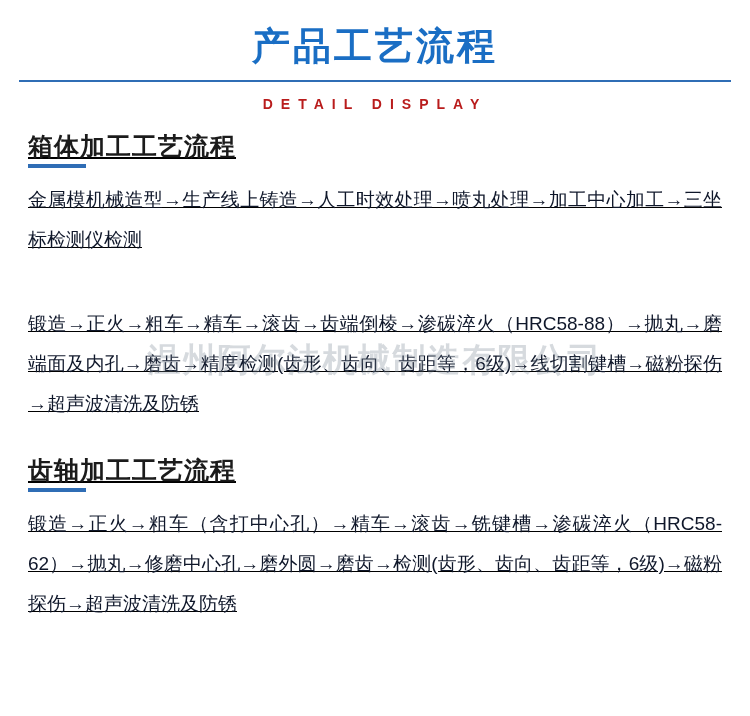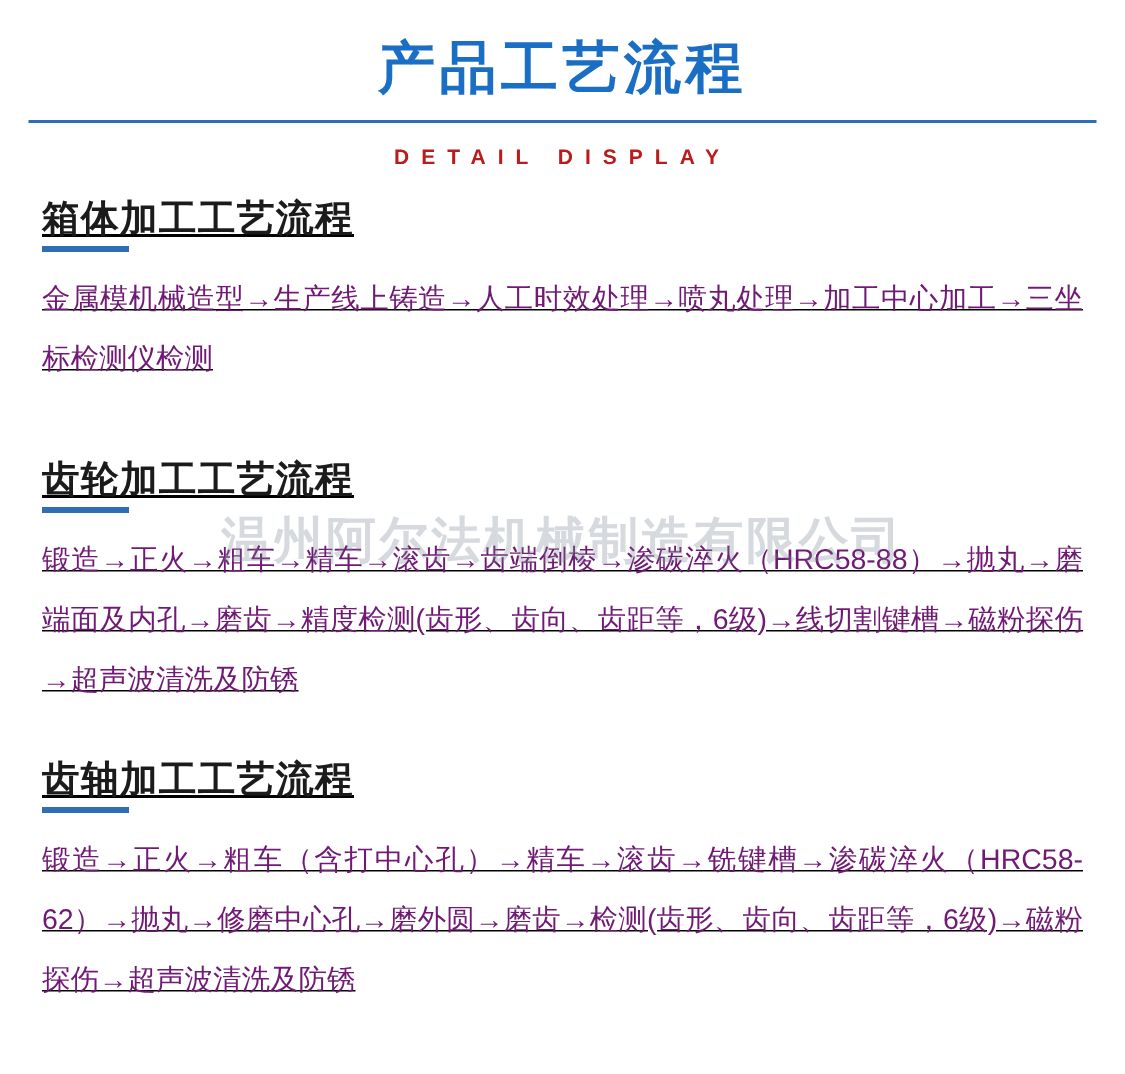--- a/index.html
+++ b/index.html
@@ -71,21 +71,21 @@
   .section-underline {
     position: absolute;
     left: 0;
     bottom: 0;
     width: 58px;
     height: 4px;
     background: #2f6db5;
   }
   .section-body {
     font-size: 19px;
-    color: #701a75;
+    color: #0f172a;
     line-height: 40px;
     letter-spacing: 0px;
     text-align: justify;
   }
 
   .gap-1 { margin-bottom: 44px; }
   .gap-2 { margin-bottom: 30px; }
 
   
   .watermark {
@@ -119,24 +119,20 @@
 
     <div class="section gap-1">
       <div class="section-head">
         <div class="section-title">箱体加工工艺流程</div>
         <div class="section-underline"></div>
       </div>
       <div class="section-body">金属模机械造型→生产线上铸造→人工时效处理→喷丸处理→加工中心加工→三坐标检测仪检测</div>
     </div>
 
     <div class="section gap-2">
-      <div class="section-head">
-        <div class="section-title">齿轮加工工艺流程</div>
-        <div class="section-underline"></div>
-      </div>
       <div class="section-body">锻造→正火→粗车→精车→滚齿→齿端倒棱→渗碳淬火（HRC58-88）→抛丸→磨端面及内孔→磨齿→精度检测(齿形、齿向、齿距等，6级)→线切割键槽→磁粉探伤→超声波清洗及防锈</div>
     </div>
 
     <div class="section">
       <div class="section-head">
         <div class="section-title">齿轴加工工艺流程</div>
         <div class="section-underline"></div>
       </div>
       <div class="section-body">锻造→正火→粗车（含打中心孔）→精车→滚齿→铣键槽→渗碳淬火（HRC58-62）→抛丸→修磨中心孔→磨外圆→磨齿→检测(齿形、齿向、齿距等，6级)→磁粉探伤→超声波清洗及防锈</div>
     </div>

